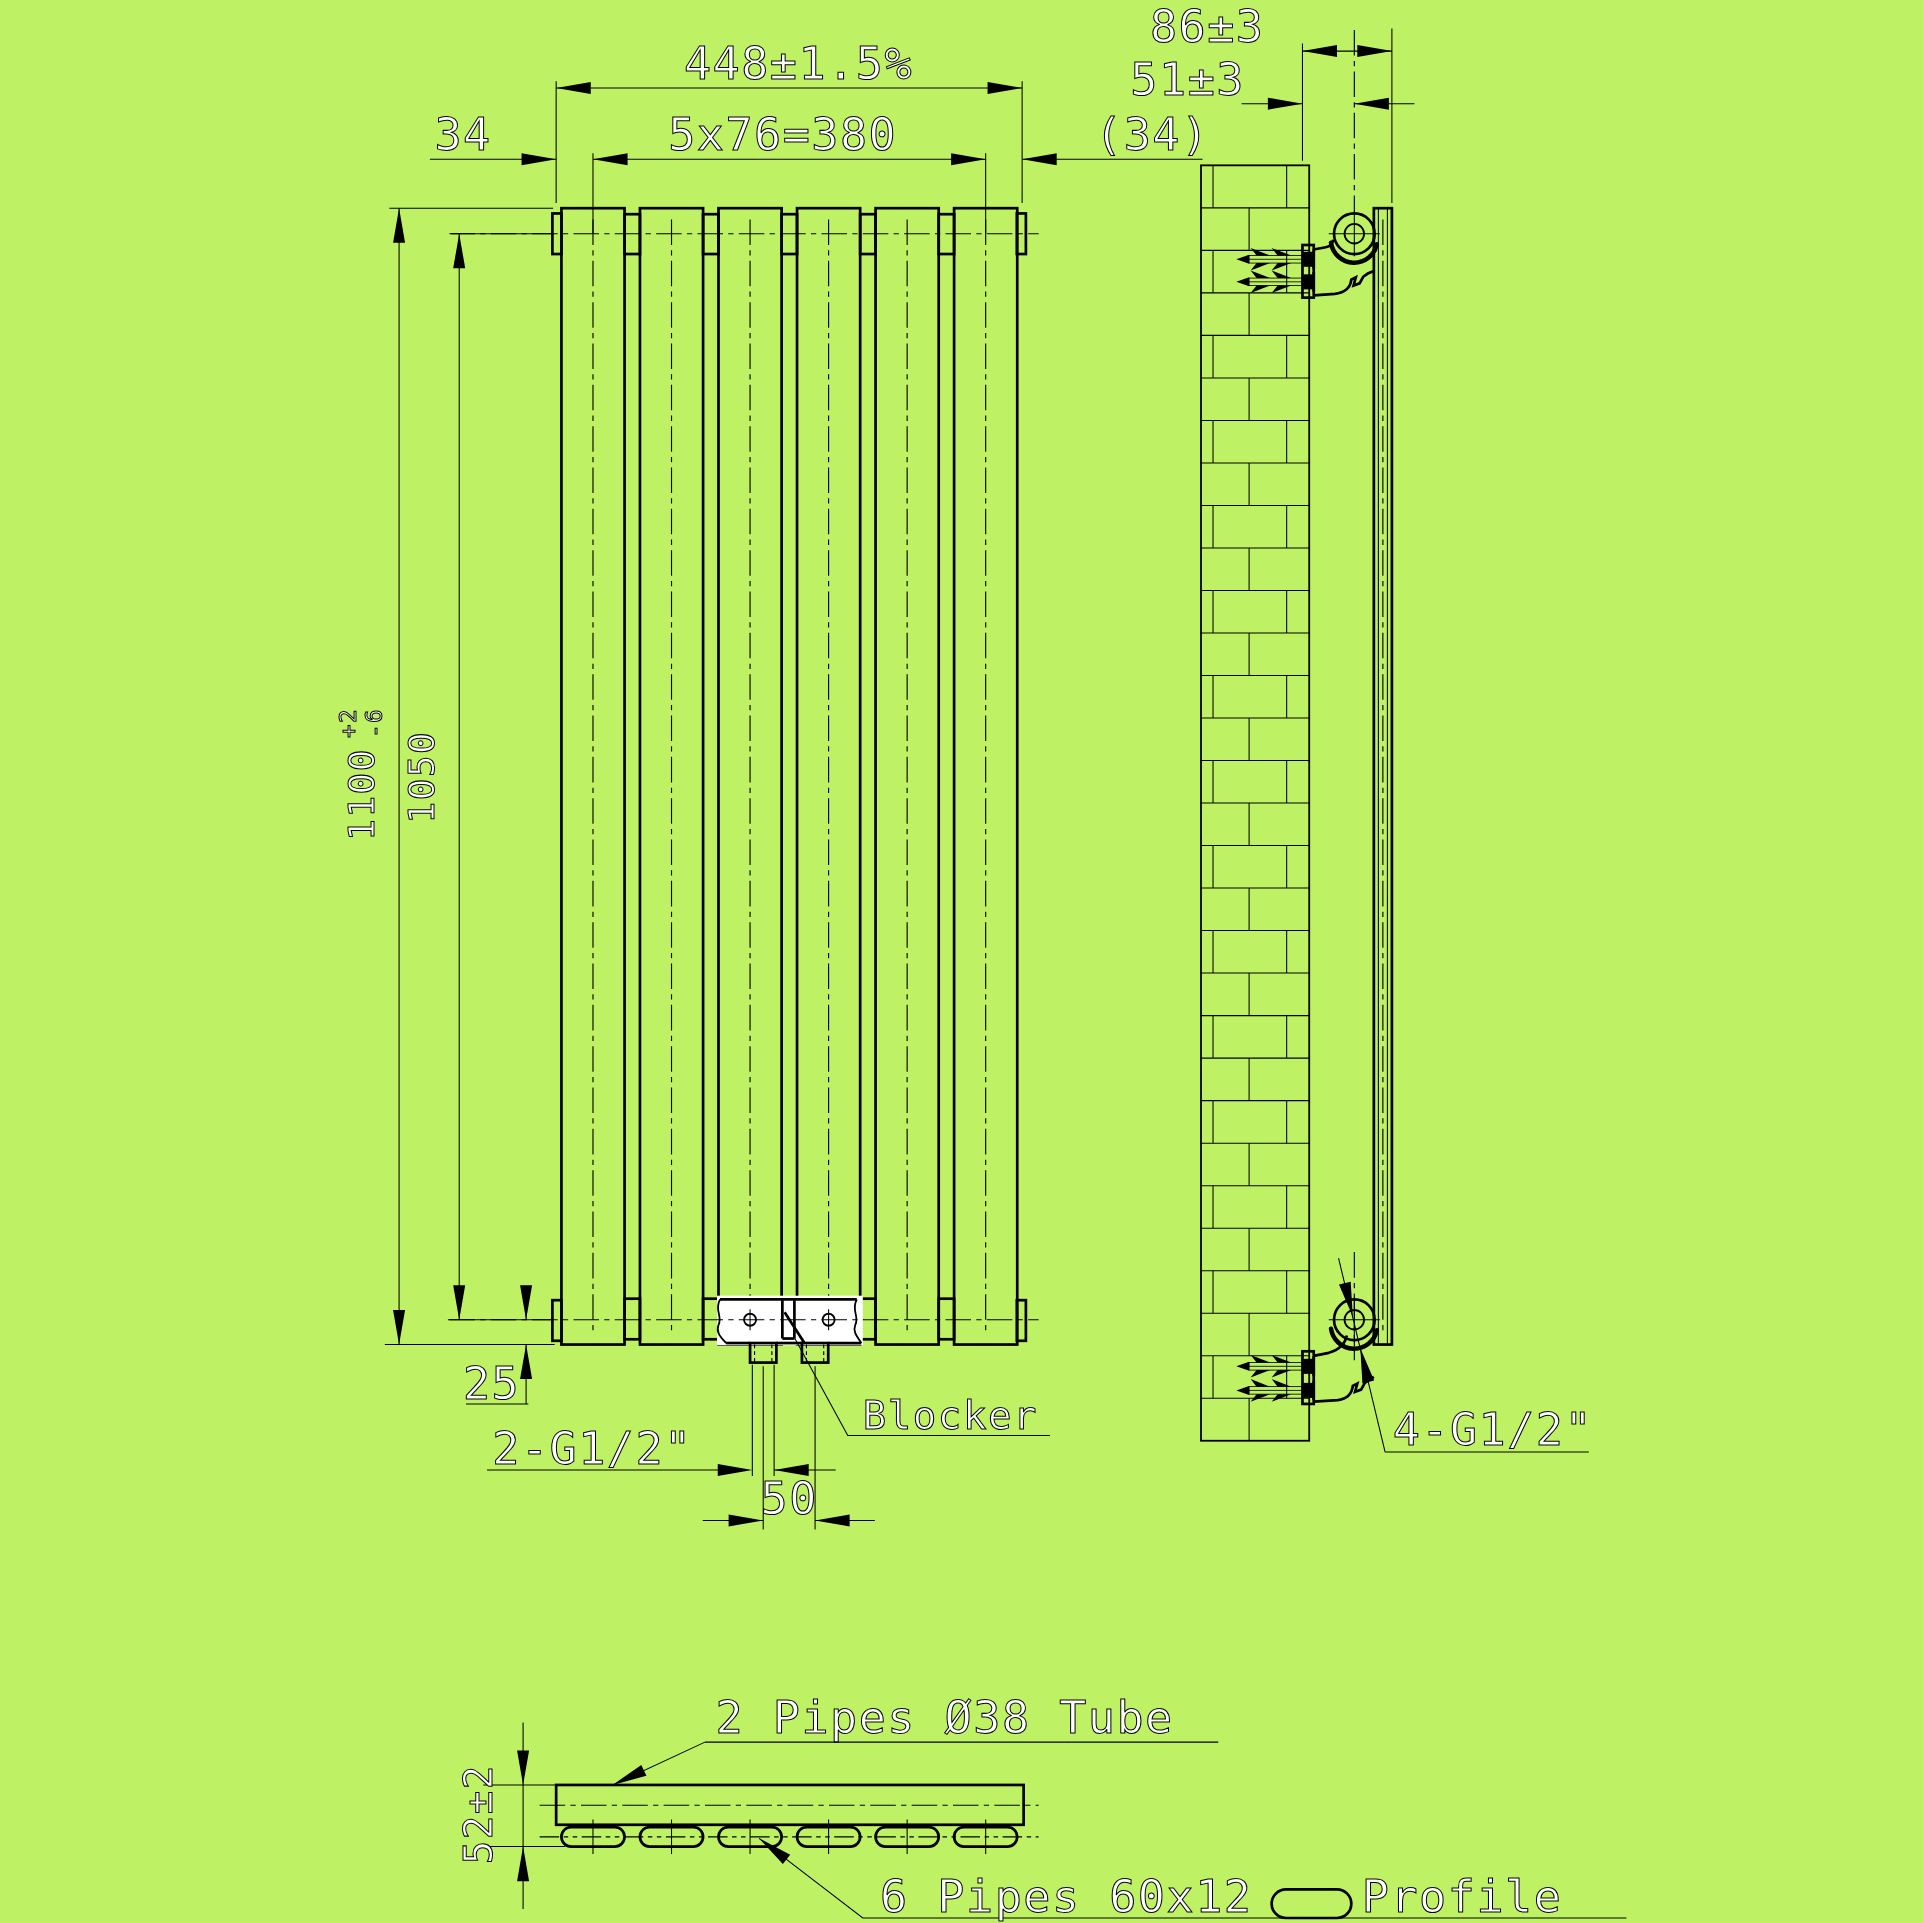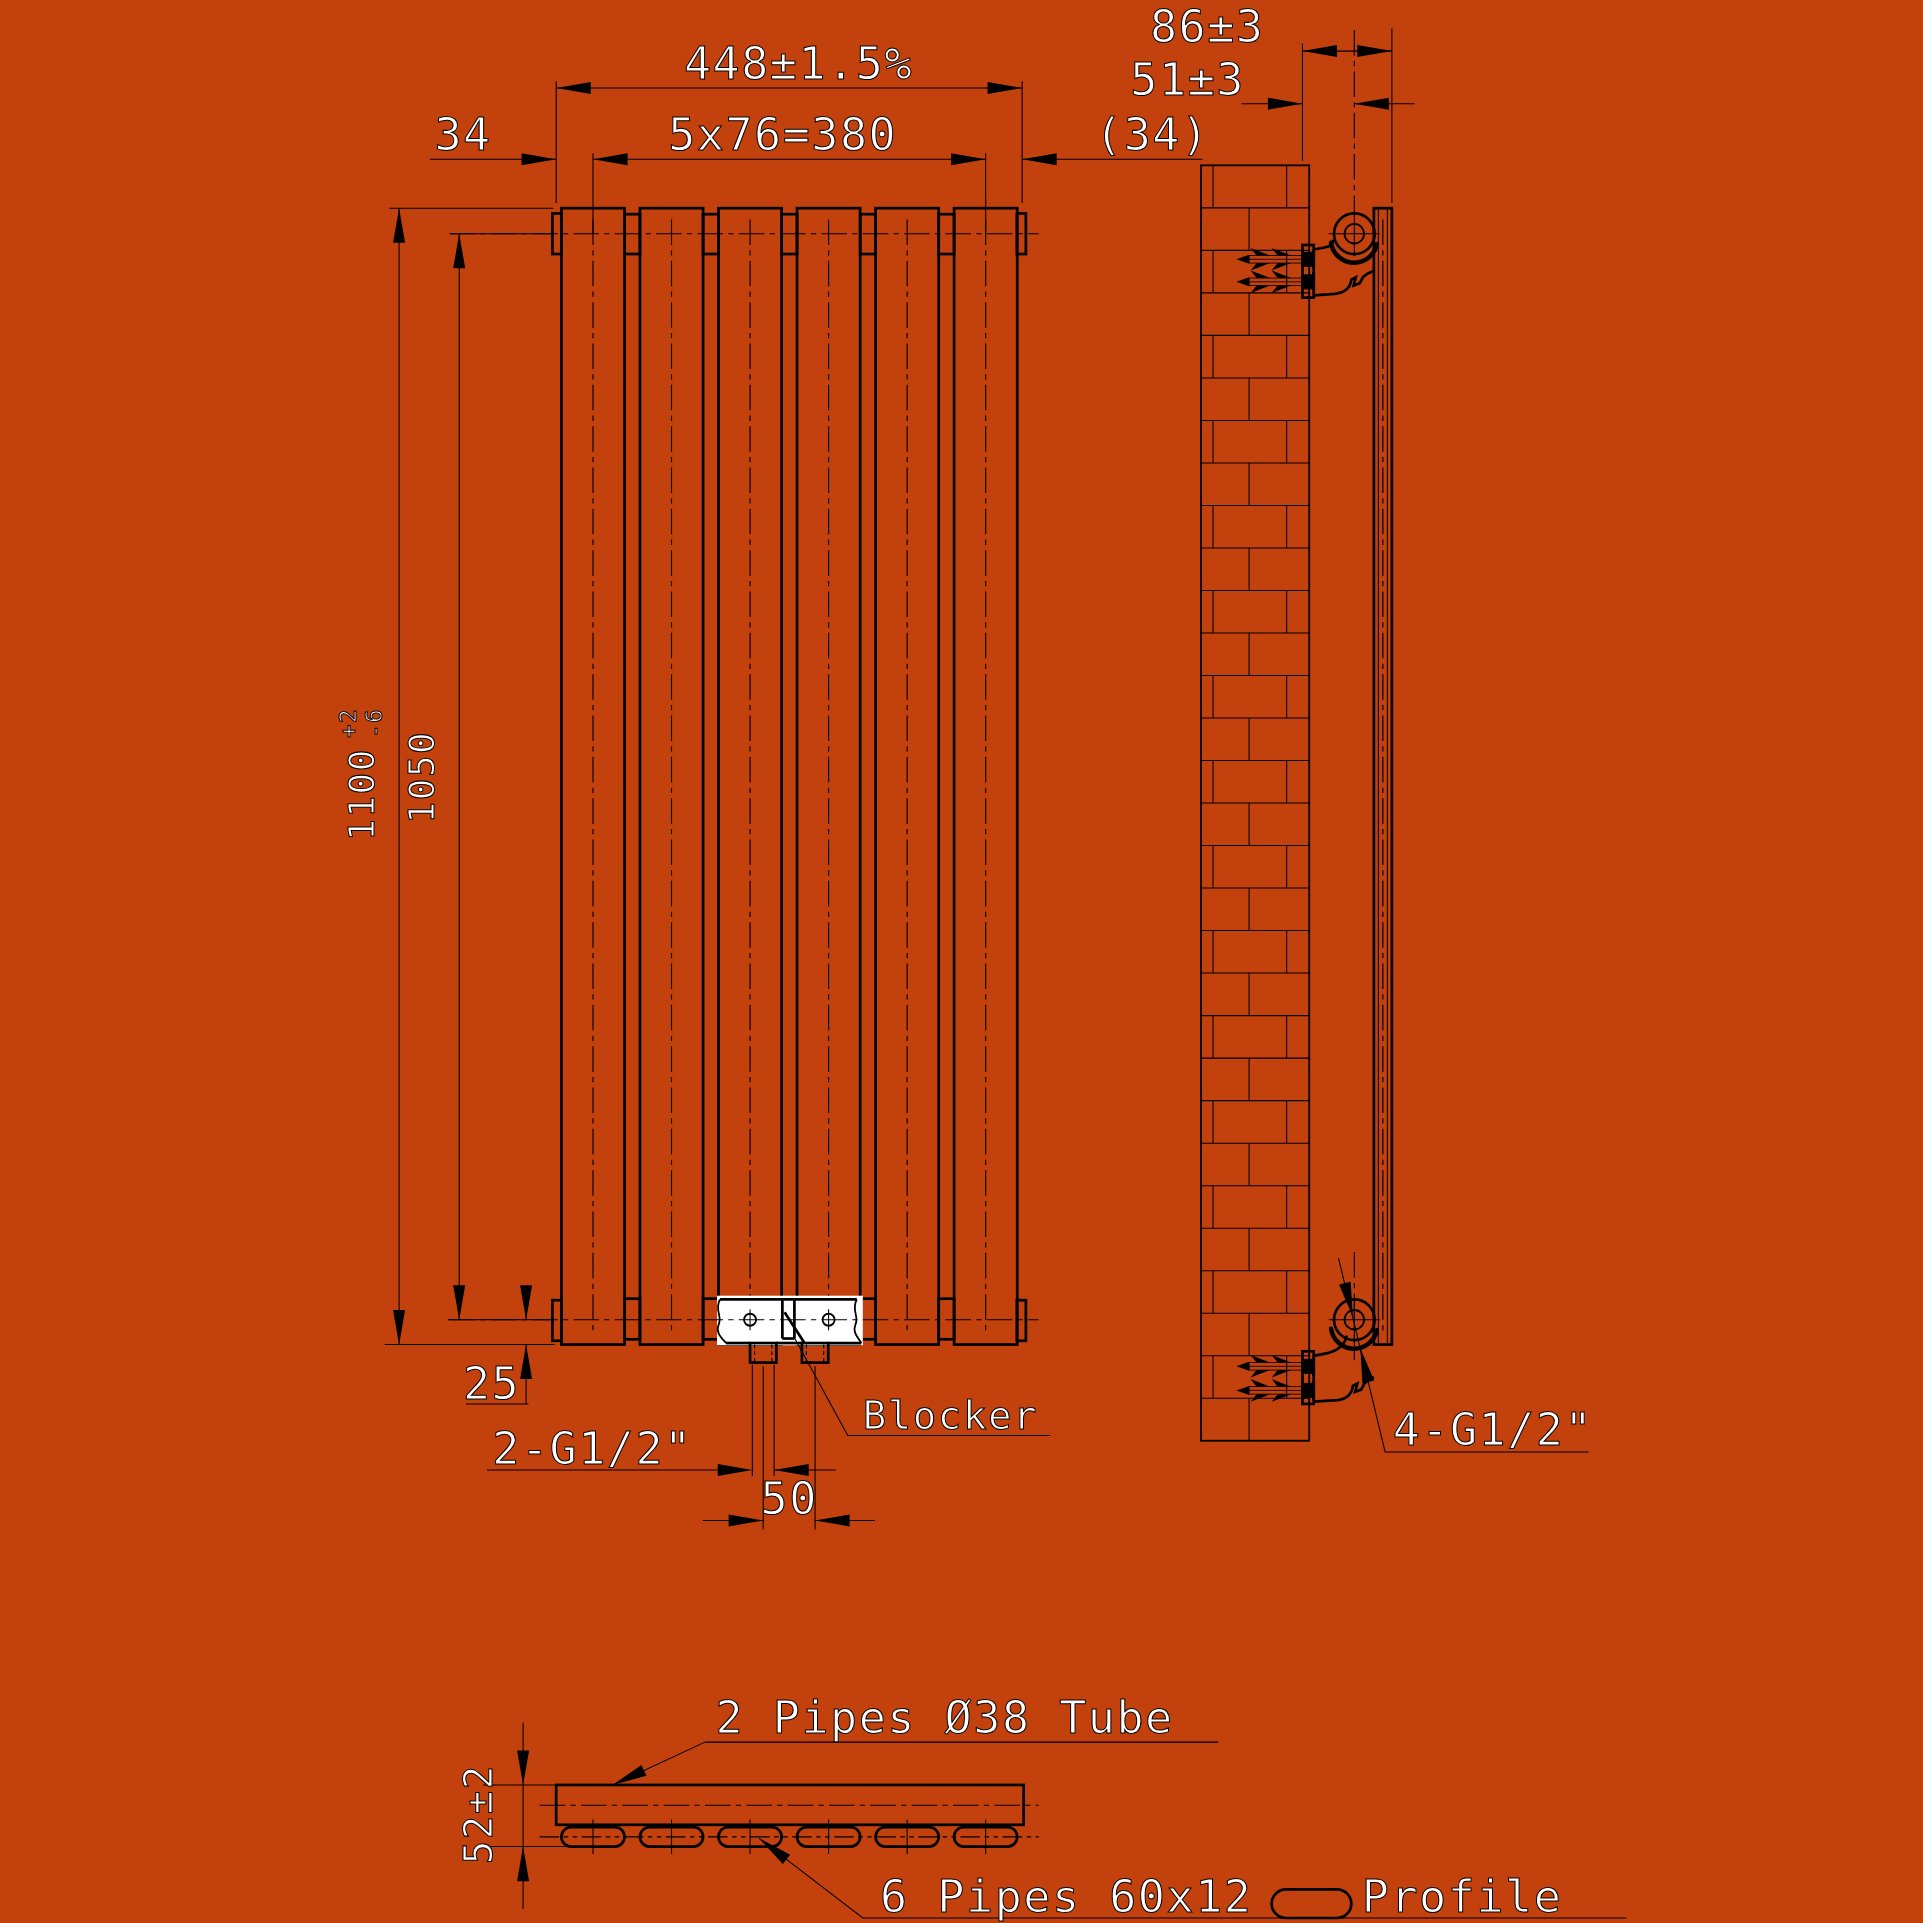--- a/index.html
+++ b/index.html
@@ -1,16 +1,16 @@
 <!DOCTYPE html>
 <html style="font-size:12px"><head>
 <meta charset="utf-8">
 <style>
   html,body{margin:0;padding:0;background:#ffffff;}
-  .page{width:1924px;height:1924px;background:#c2410c;position:relative;overflow:hidden;text-align:center;}
+  .page{width:1924px;height:1924px;background:#bef264;position:relative;overflow:hidden;text-align:center;}
   svg{display:block;}
   
   .xthick{stroke:#000;stroke-width:6;fill:none;stroke-linecap:round;}
   .thick{stroke:#000;stroke-width:3.6;fill:none;}
   .med{stroke:#000;stroke-width:2.4;fill:none;}
   .thin{stroke:#000;stroke-width:1.4;fill:none;}
   .hair{stroke:#000;stroke-width:1.1;fill:none;}
   .cl{stroke:#000;stroke-width:1.5;fill:none;stroke-dasharray:34 7 7 7;}
   .cl2{stroke:#000;stroke-width:1.5;fill:none;stroke-dasharray:26 6 6 6 6 6;}
   .thread{stroke:#000;stroke-width:1.5;fill:none;stroke-dasharray:5 4;}

